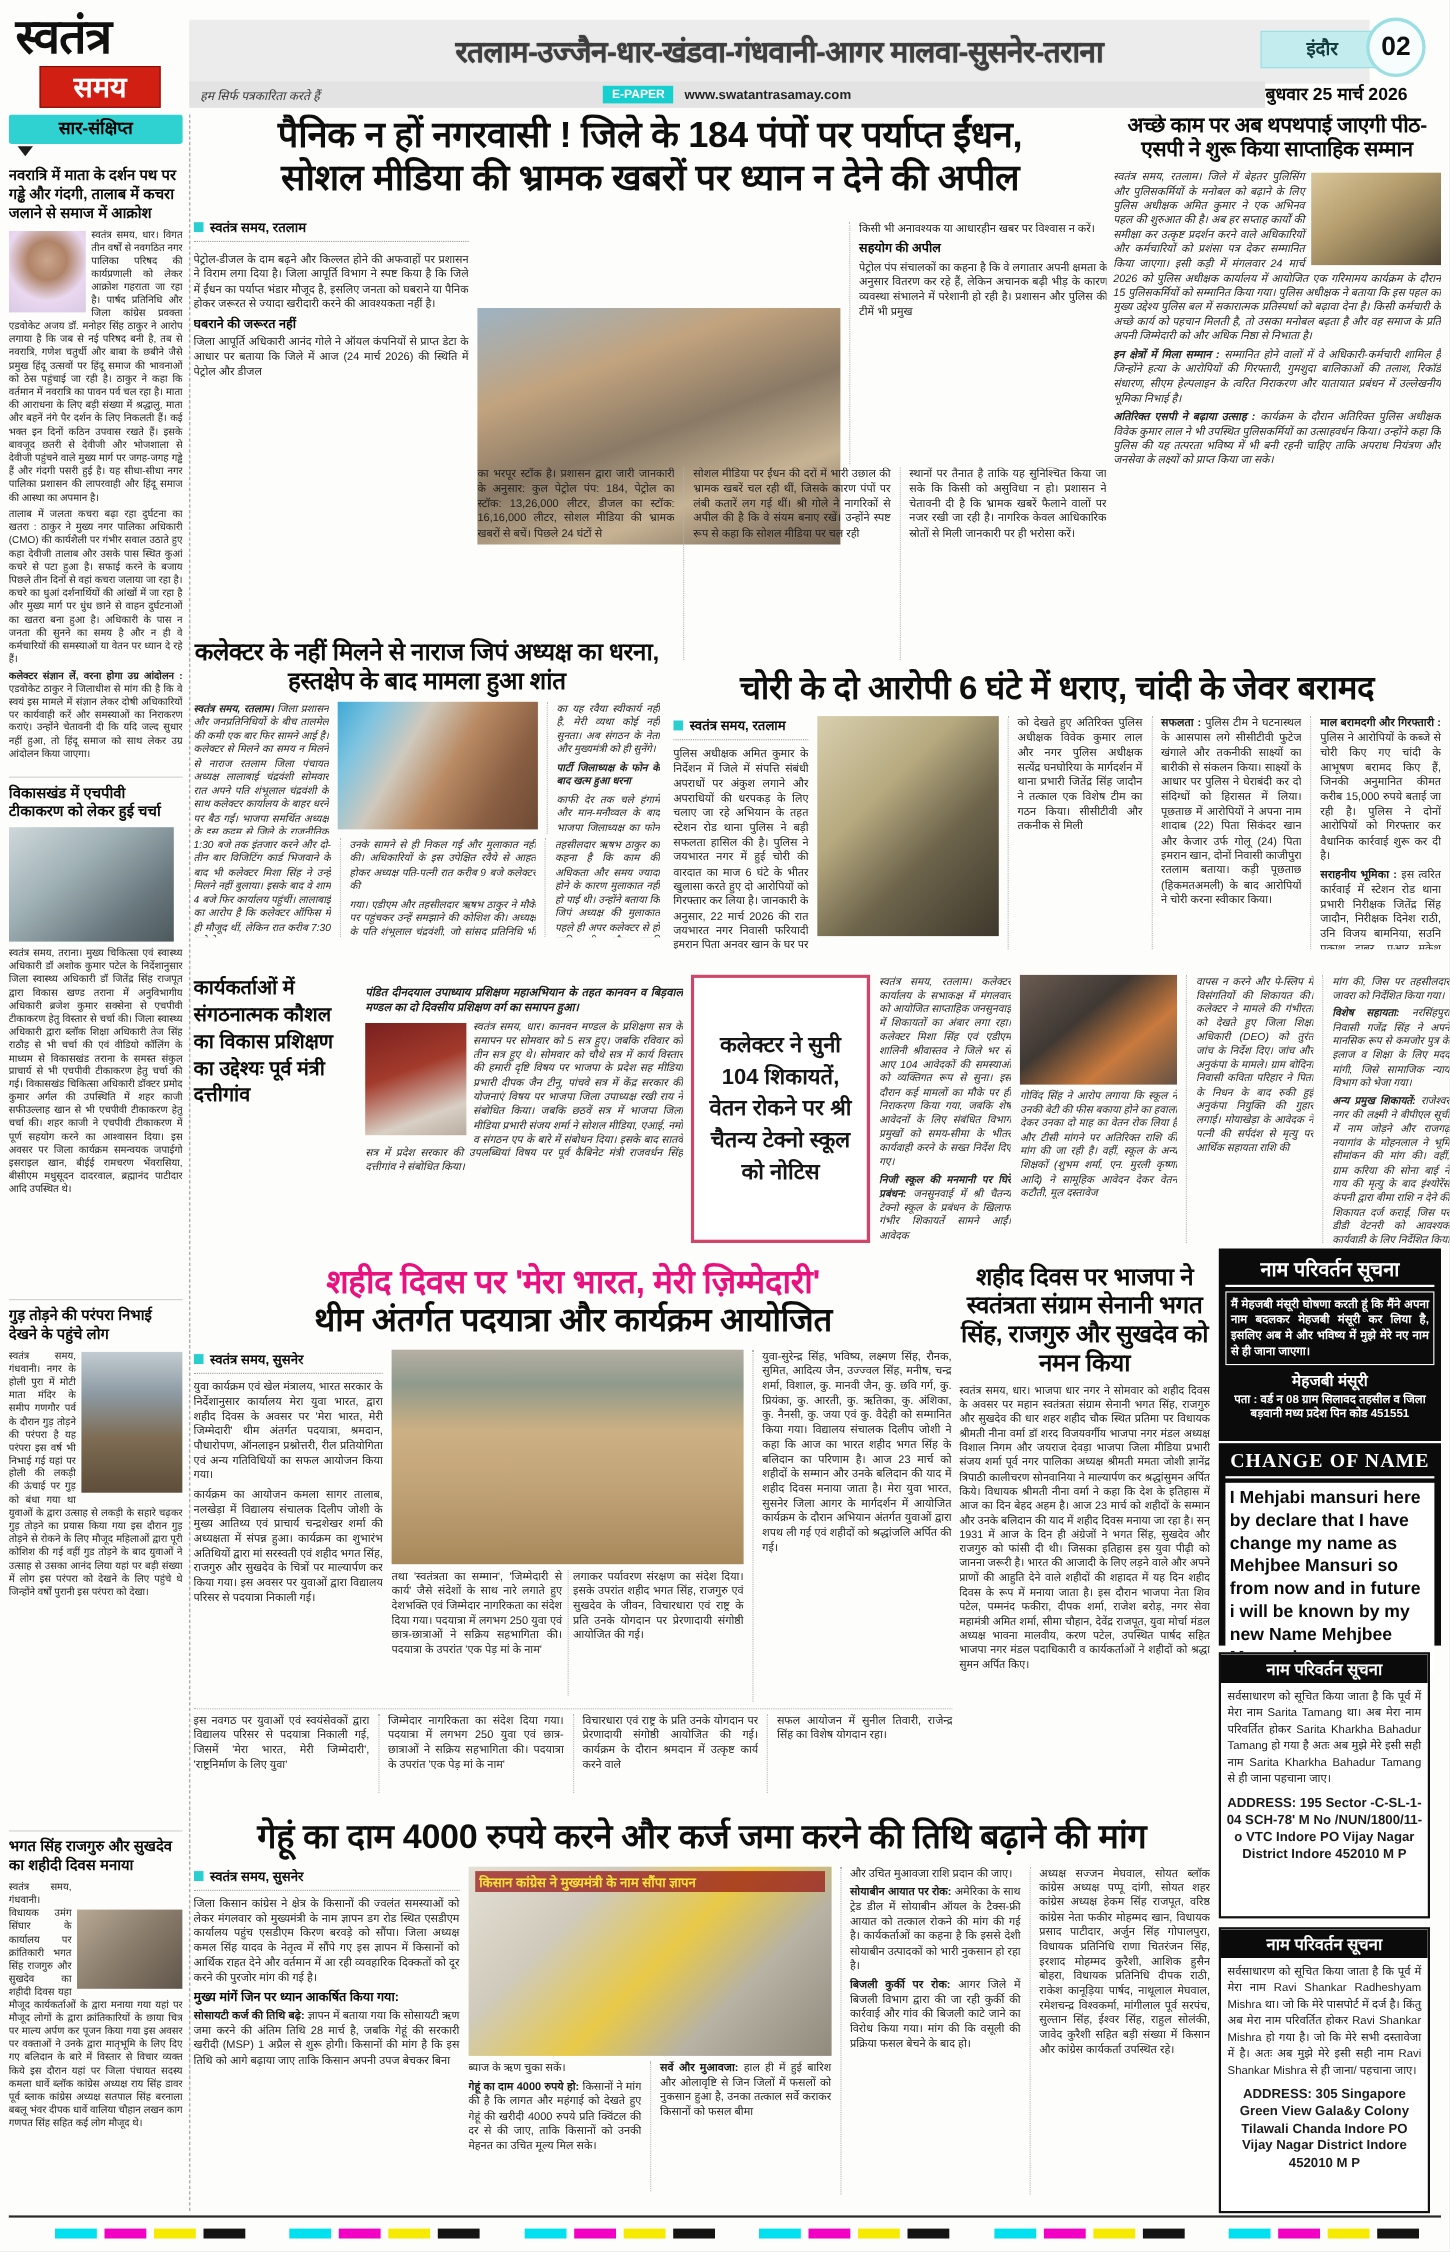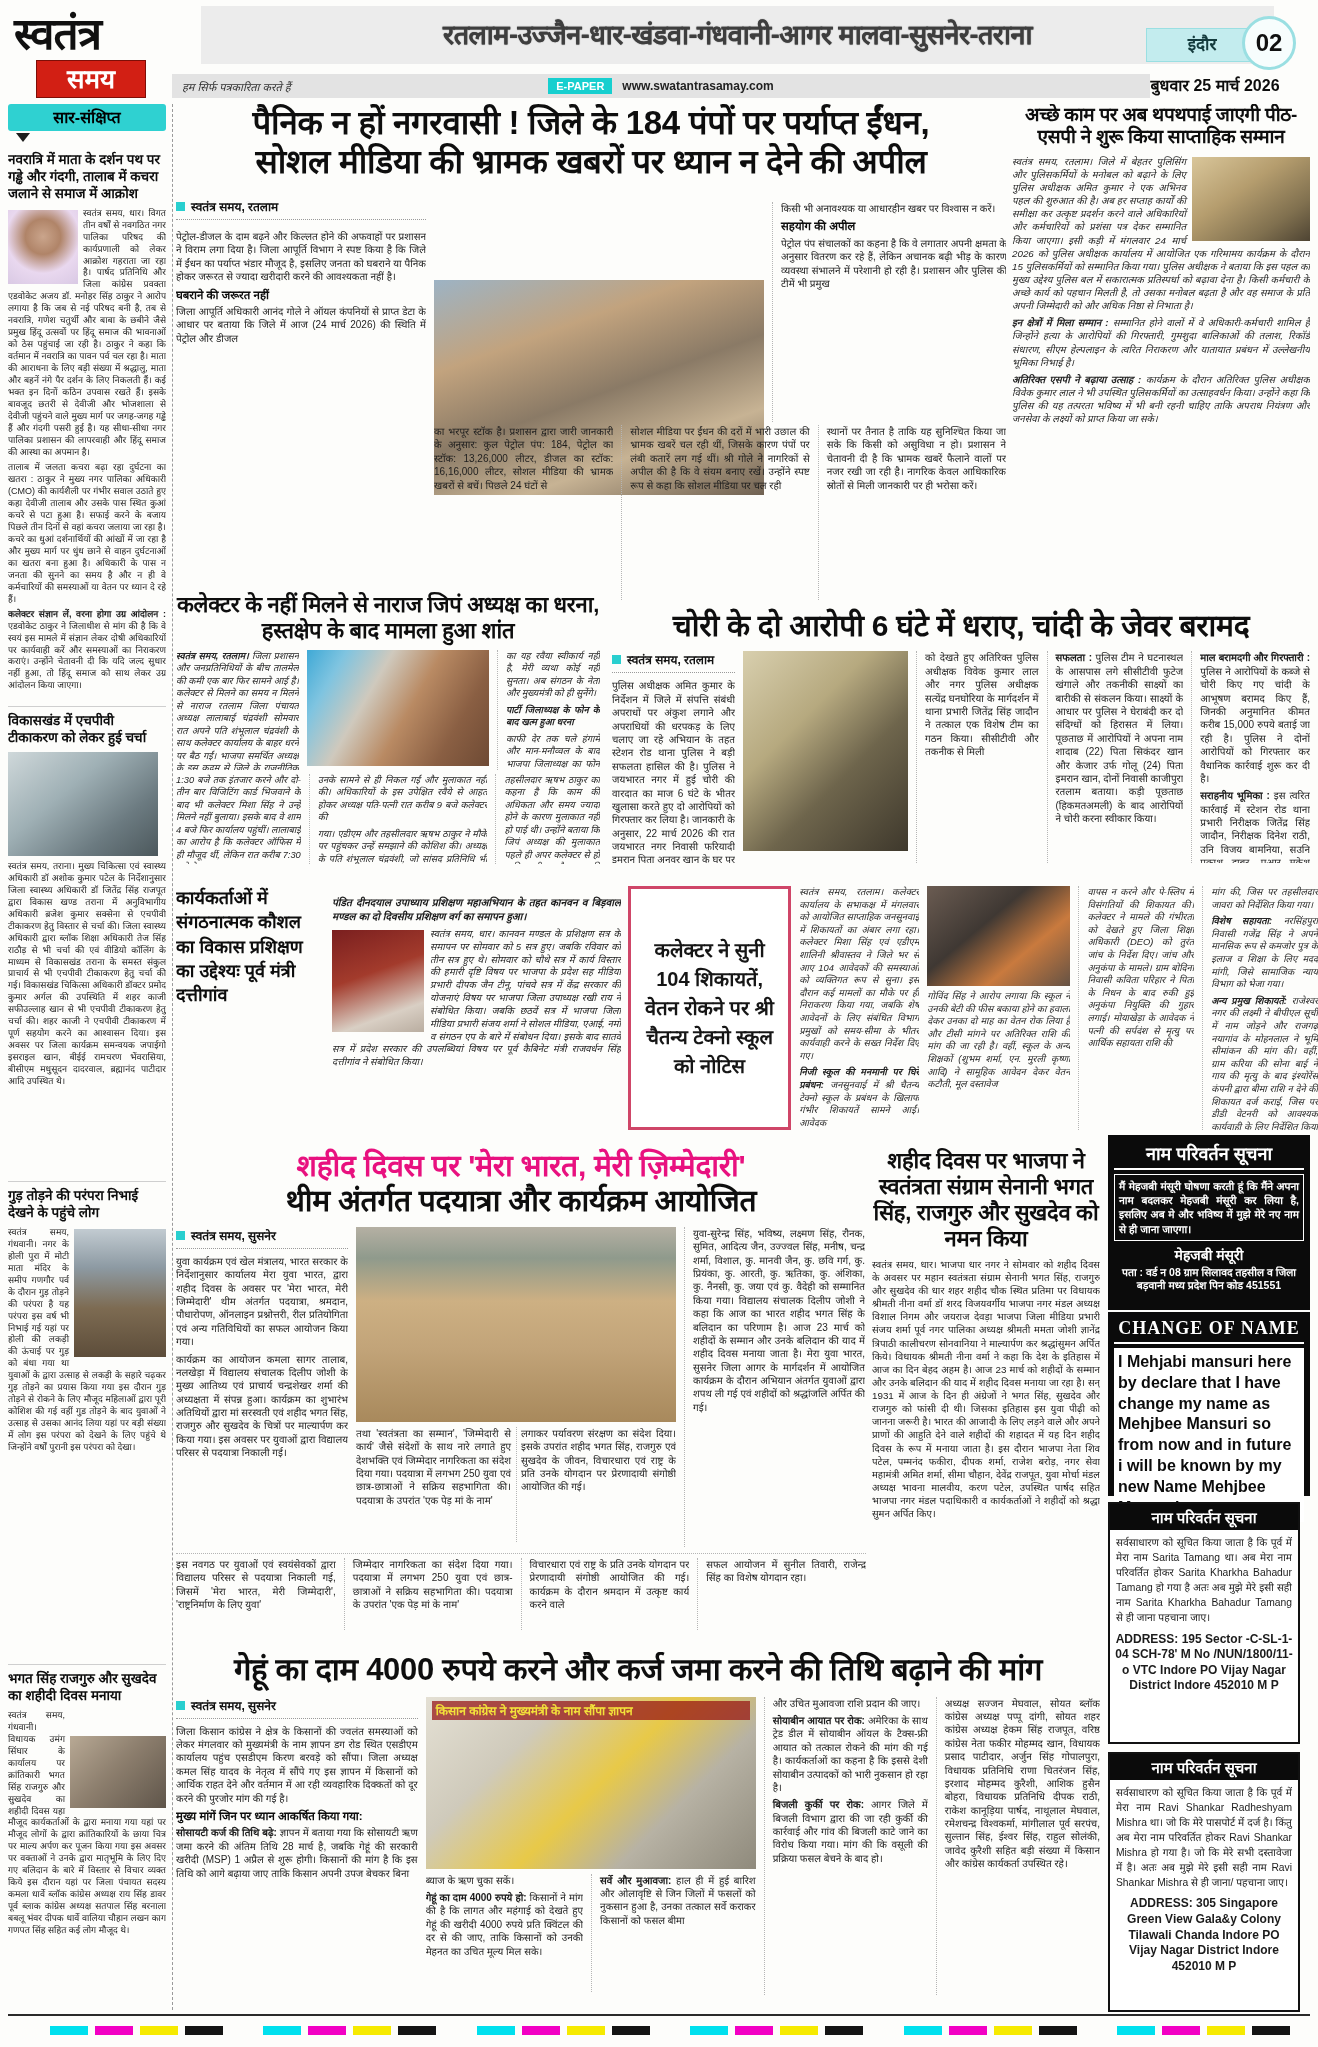--- a/index.html
+++ b/index.html
@@ -68,21 +68,21 @@
   .hr{position:absolute;left:8px;width:1302px;border-top:2px solid #2a2a2a;}
 </style>
 </head>
 <body>
 
 <div class="page">
 
   <div class="abs" style="left:0;top:0;width:1318px;height:102px;">
     <div class="abs logo1" style="left:14px;top:12px;width:150px;">स्वतंत्र</div>
     <div class="abs logo2" style="left:36px;top:60px;width:108px;height:36px;line-height:36px;">समय</div>
-    <div class="abs strip" style="left:172px;top:6px;width:1073px;height:58px;margin-left:29px;">रतलाम-उज्जैन-धार-खंडवा-गंधवानी-आगर मालवा-सुसनेर-तराना</div>
+    <div class="abs strip" style="left:172px;top:18px;width:1073px;height:58px;">रतलाम-उज्जैन-धार-खंडवा-गंधवानी-आगर मालवा-सुसनेर-तराना</div>
     <div class="abs ebar" style="left:172px;top:74px;width:958px;height:24px;">
       <span class="etag">हम सिर्फ पत्रकारिता करते हैं</span>
       <span class="ebadge">E-PAPER</span>
       <span class="eurl">www.swatantrasamay.com</span>
       <span style="flex:1"></span>
     </div>
     <div class="abs edbox" style="left:1146px;top:28px;width:110px;height:32px;">इंदौर</div>
     <div class="abs edcirc" style="left:1242px;top:16px;">02</div>
     <div class="abs eddate" style="left:1120px;top:74px;width:190px;">बुधवार 25 मार्च 2026</div>
   </div>
@@ -167,21 +167,21 @@
   <div class="art" style="left:1012px;top:104px;width:298px;height:496px;">
     <div class="hl" style="font-size:19px;">अच्छे काम पर अब थपथपाई जाएगी पीठ- एसपी ने शुरू किया साप्ताहिक सम्मान</div>
     <div class="body it" style="margin-top:6px;font-size:9.8px;">
       <div class="ph p-police" style="float:right;width:118px;height:84px;margin:2px 0 4px 6px;"></div>
       <p>स्वतंत्र समय, रतलाम। जिले में बेहतर पुलिसिंग और पुलिसकर्मियों के मनोबल को बढ़ाने के लिए पुलिस अधीक्षक अमित कुमार ने एक अभिनव पहल की शुरुआत की है। अब हर सप्ताह कार्यों की समीक्षा कर उत्कृष्ट प्रदर्शन करने वाले अधिकारियों और कर्मचारियों को प्रशंसा पत्र देकर सम्मानित किया जाएगा। इसी कड़ी में मंगलवार 24 मार्च 2026 को पुलिस अधीक्षक कार्यालय में आयोजित एक गरिमामय कार्यक्रम के दौरान 15 पुलिसकर्मियों को सम्मानित किया गया। पुलिस अधीक्षक ने बताया कि इस पहल का मुख्य उद्देश्य पुलिस बल में सकारात्मक प्रतिस्पर्धा को बढ़ावा देना है। किसी कर्मचारी के अच्छे कार्य को पहचान मिलती है, तो उसका मनोबल बढ़ता है और वह समाज के प्रति अपनी जिम्मेदारी को और अधिक निष्ठा से निभाता है।</p>
       <p><b class="lead">इन क्षेत्रों में मिला सम्मान :</b> <span>सम्मानित होने वालों में वे अधिकारी-कर्मचारी शामिल हैं जिन्होंने हत्या के आरोपियों की गिरफ्तारी, गुमशुदा बालिकाओं की तलाश, रिकॉर्ड संधारण, सीएम हेल्पलाइन के त्वरित निराकरण और यातायात प्रबंधन में उल्लेखनीय भूमिका निभाई है।</span></p>
       <p><b class="lead">अतिरिक्त एसपी ने बढ़ाया उत्साह :</b> <span>कार्यक्रम के दौरान अतिरिक्त पुलिस अधीक्षक विवेक कुमार लाल ने भी उपस्थित पुलिसकर्मियों का उत्साहवर्धन किया। उन्होंने कहा कि पुलिस की यह तत्परता भविष्य में भी बनी रहनी चाहिए ताकि अपराध नियंत्रण और जनसेवा के लक्ष्यों को प्राप्त किया जा सके।</span></p>
     </div>
   </div>
 
-  <div class="art" style="left:176px;top:592px;width:424px;height:272px;">
+  <div class="art" style="left:176px;top:580px;width:424px;height:272px;">
     <div class="hl" style="font-size:22px;">कलेक्टर के नहीं मिलने से नाराज जिपं अध्यक्ष का धरना, हस्तक्षेप के बाद मामला हुआ शांत</div>
     <div class="row" style="margin-top:6px;height:120px;">
       <div class="body it" style="width:128px;font-size:9.3px;overflow:hidden;">
         <p><b class="lead">स्वतंत्र समय, रतलाम।</b> <span>जिला प्रशासन और जनप्रतिनिधियों के बीच तालमेल की कमी एक बार फिर सामने आई है। कलेक्टर से मिलने का समय न मिलने से नाराज रतलाम जिला पंचायत अध्यक्ष लालाबाई चंद्रवंशी सोमवार रात अपने पति शंभूलाल चंद्रवंशी के साथ कलेक्टर कार्यालय के बाहर धरने पर बैठ गईं। भाजपा समर्थित अध्यक्ष के इस कदम से जिले के राजनीतिक और प्रशासनिक गलियारों में हड़कंप मच गया। मिली जानकारी के अनुसार, जिला</span></p>
       </div>
       <div style="width:182px;">
         <div class="ph p-steps" style="width:182px;height:116px;"></div>
       </div>
       <div class="body it colr" style="width:98px;font-size:9.3px;overflow:hidden;">
         <p>का यह रवैया स्वीकार्य नहीं है, मेरी व्यथा कोई नहीं सुनता। अब संगठन के नेता और मुख्यमंत्री को ही सुनेंगे।</p>

